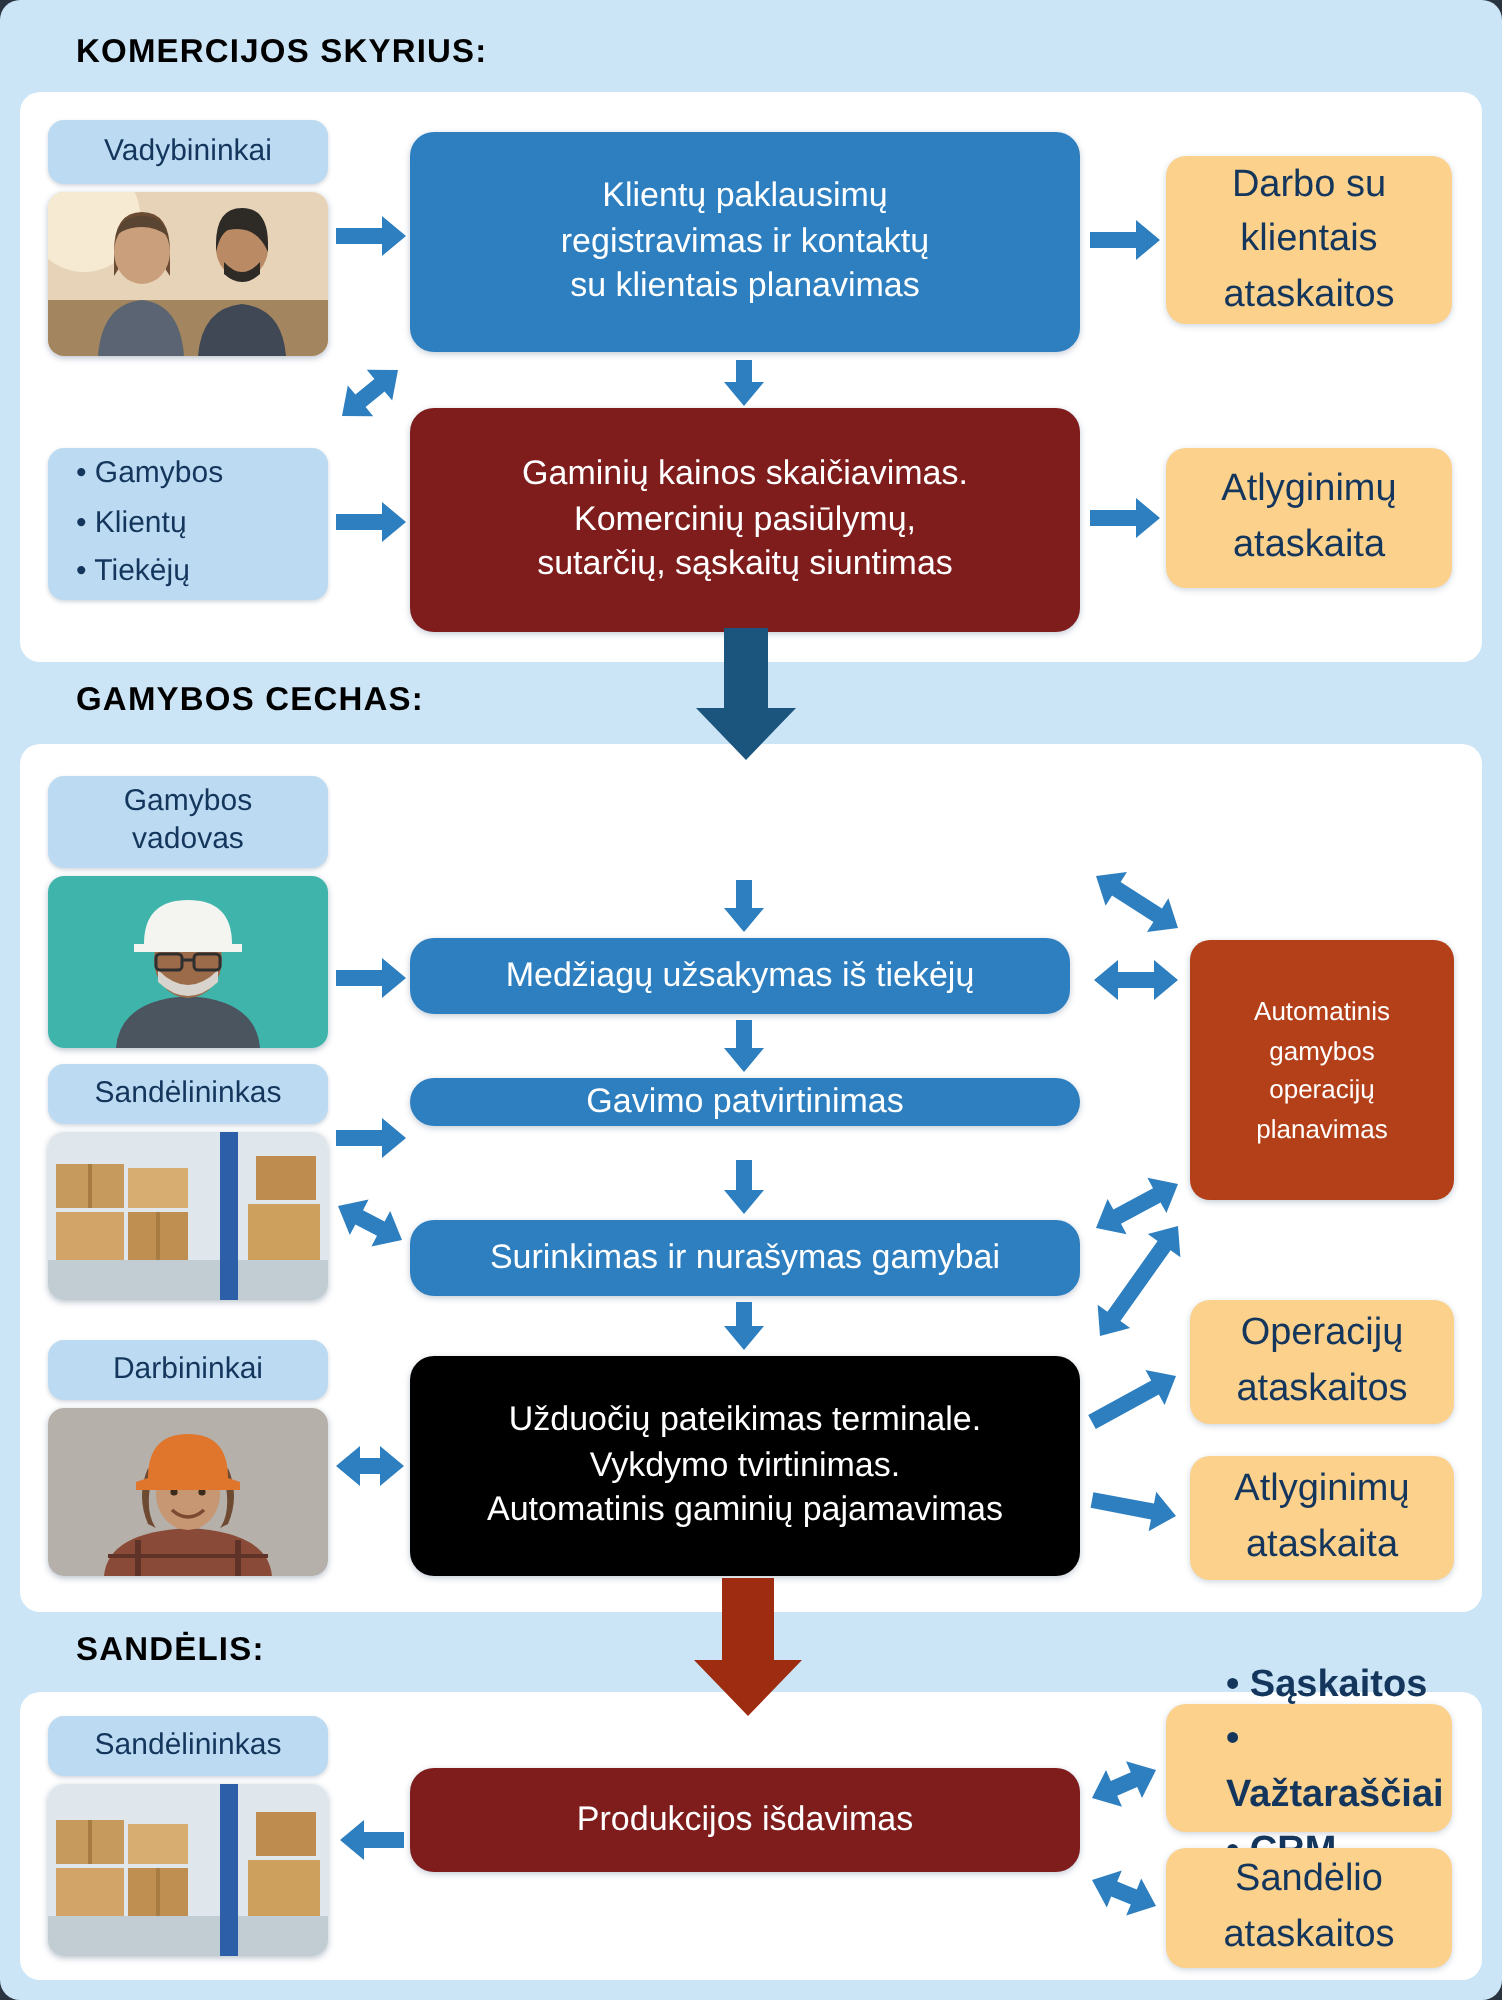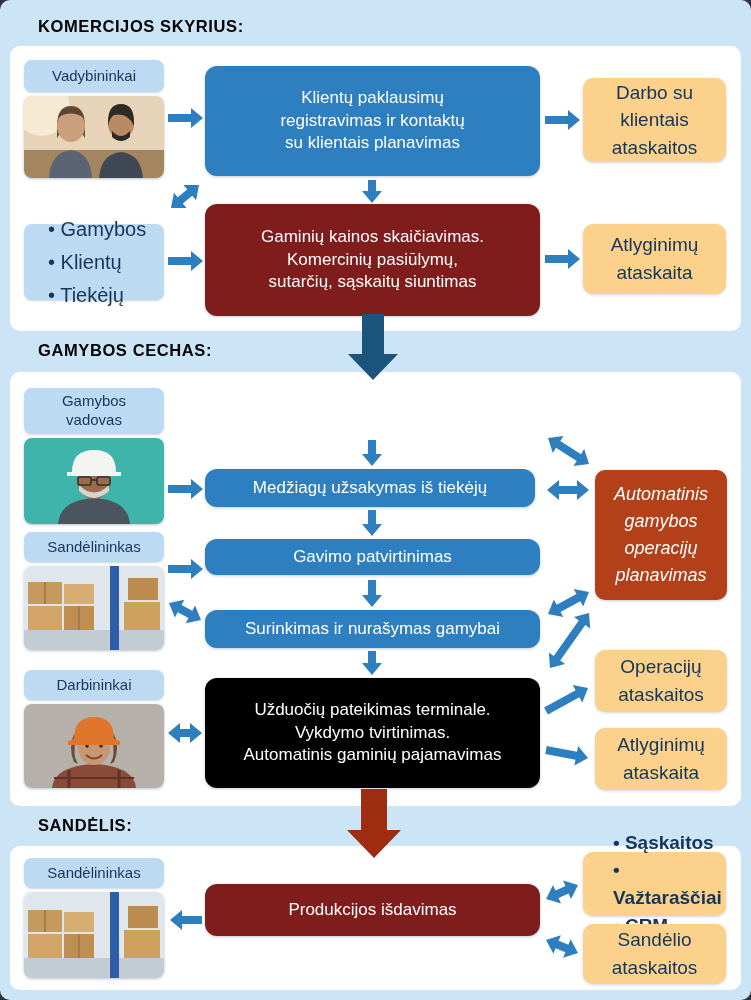--- a/index.html
+++ b/index.html
@@ -15,38 +15,38 @@
   }
   .box{
     position:absolute;border-radius:12px;display:flex;align-items:center;justify-content:center;
     text-align:center;white-space:pre-line;color:#fff;font-size:17px;line-height:1.32;
     box-shadow:0 1px 3px rgba(20,50,90,.25);padding:2px 8px;box-sizing:border-box;
   }
   .box.blue{background:#2e7fc0;}
   .box.dark{background:#7f1d1d;}
   .box.orange{background:#d9512c;}
   .box.red{background:#000000;}
-  .box.side{background:#b34018;font-size:18px;line-height:1.5;border-radius:10px;font-style:italic;}
+  .box.side{background:#b34018;font-size:13px;line-height:1.5;border-radius:10px;}
   .note{
     position:absolute;background:#fbd18c;color:#14365c;border-radius:10px;
     display:flex;align-items:center;justify-content:center;text-align:center;
     white-space:pre-line;font-size:19px;line-height:1.45;
     box-shadow:0 1px 3px rgba(20,50,90,.2);padding:2px 6px;box-sizing:border-box;
   }
   .note.leftalign{justify-content:flex-start;text-align:left;padding-left:30px;font-weight:bold;}
   .rolelabel{
     position:absolute;background:#bcdbf2;color:#14365c;border-radius:8px;
     display:flex;align-items:center;justify-content:center;text-align:center;
     white-space:pre-line;font-size:15px;line-height:1.25;
     box-shadow:0 1px 2px rgba(20,50,90,.2);box-sizing:border-box;
   }
   .listbox{
     position:absolute;background:#bcdbf2;color:#14365c;border-radius:8px;
     display:flex;align-items:center;justify-content:flex-start;text-align:left;
-    white-space:pre-line;font-size:20px;line-height:1.65;padding-left:24px;
+    white-space:pre-line;font-size:15px;line-height:1.65;padding-left:14px;
     box-shadow:0 1px 2px rgba(20,50,90,.2);box-sizing:border-box;
   }
   .photo{position:absolute;border-radius:8px;overflow:hidden;box-shadow:0 1px 3px rgba(20,50,90,.3);}
   .photo svg{display:block;width:100%;height:100%;}
   #arrow-layer{position:absolute;left:0;top:0;pointer-events:none;}
 </style>
 </head>
 <body>
 
 <div class="page">
@@ -122,21 +122,21 @@
       <rect x="40" y="40" width="30" height="24" fill="#bf8f52"></rect>
       <rect x="40" y="18" width="30" height="20" fill="#d7ad72"></rect>
       <rect x="100" y="36" width="36" height="28" fill="#cda05e"></rect>
       <rect x="104" y="12" width="30" height="22" fill="#bd8c4e"></rect>
       <line x1="21" y1="16" x2="21" y2="38" stroke="#a67c42" stroke-width="2"></line>
       <line x1="55" y1="40" x2="55" y2="64" stroke="#a67c42" stroke-width="2"></line>
       <rect x="86" y="0" width="9" height="84" fill="#2d5fa8"></rect>
     </svg>
   </div>
 
-  <div class="box blue" style="left:205px;top:539px;width:335px;height:36px">Gavimo patvirtinimas</div>
+  <div class="box blue" style="left:205px;top:539px;width:335px;height:24px">Gavimo patvirtinimas</div>
   <div class="box blue" style="left:205px;top:610px;width:335px;height:38px">Surinkimas ir nurašymas gamybai</div>
 
   <div class="box side" style="left:595px;top:470px;width:132px;height:130px">Automatinis
 gamybos
 operacijų
 planavimas</div>
 
   <div class="rolelabel" style="left:24px;top:670px;width:140px;height:30px">Darbininkai</div>
 
   <div class="photo" style="left:24px;top:704px;width:140px;height:84px">

